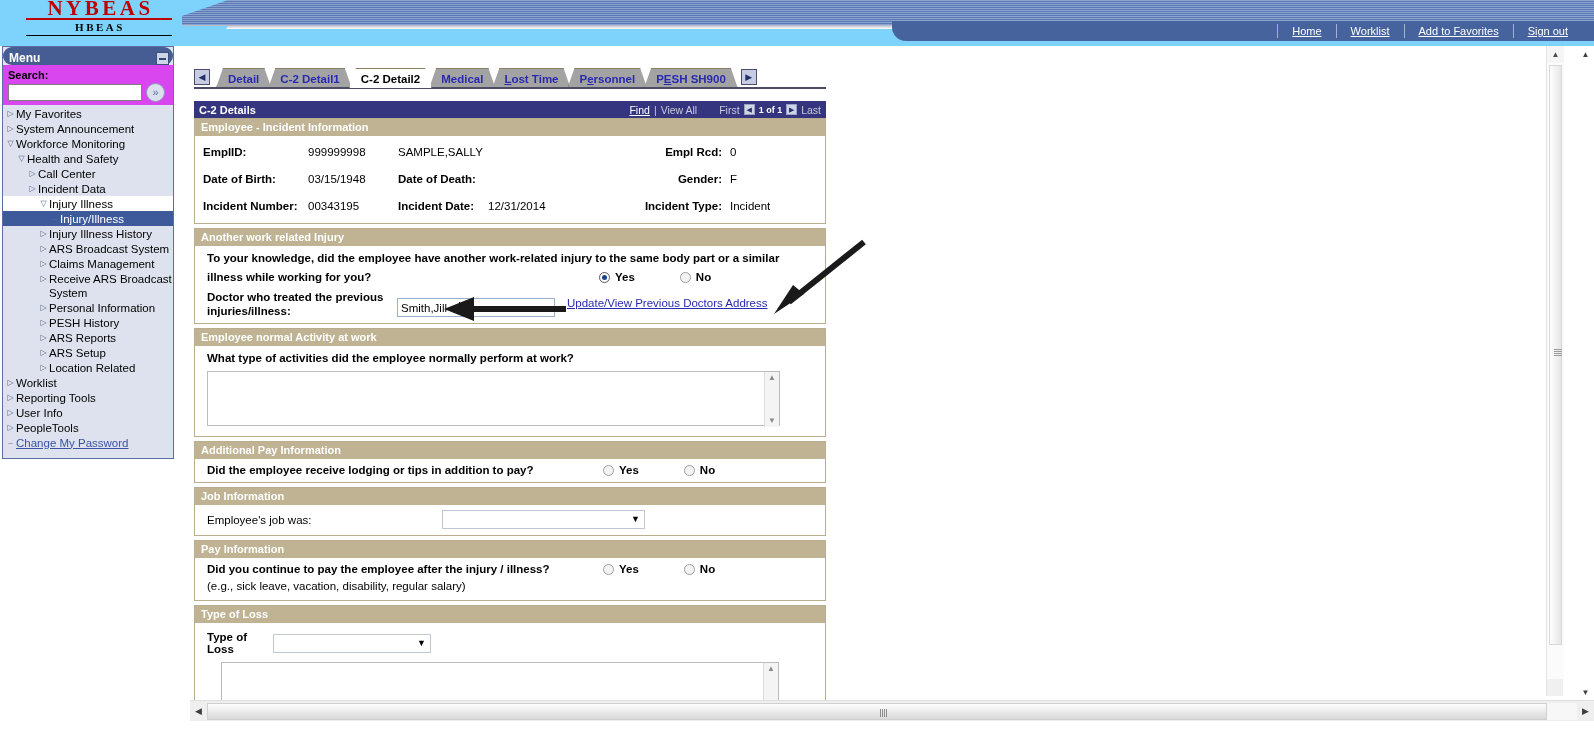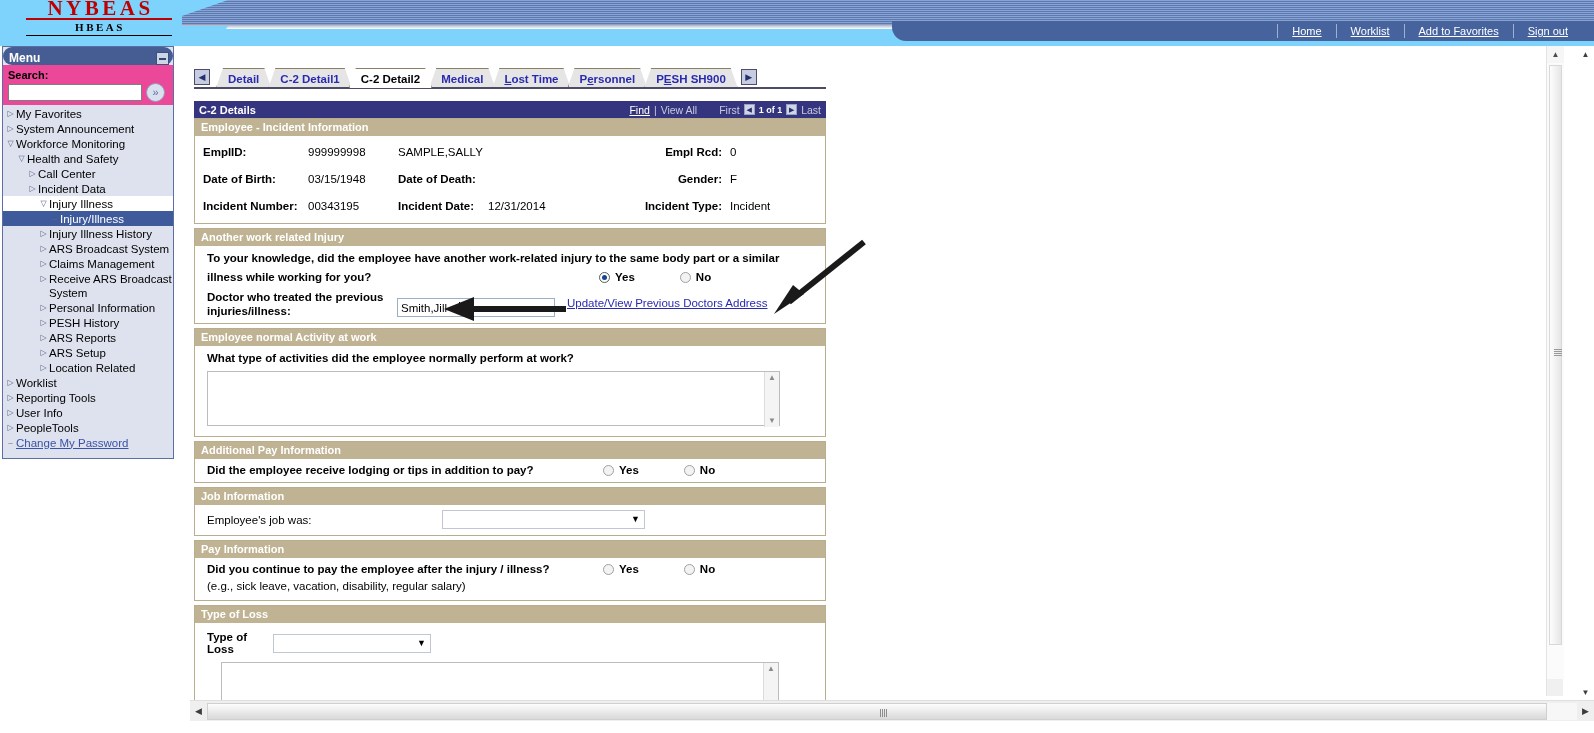--- a/index.html
+++ b/index.html
@@ -78,21 +78,21 @@
     padding: 0 4px 0 6px;
     border-radius: 9px;
   }
   #menu-title .t { color:#fff; font-weight:700; font-size:12px; }
   .minimize {
     width: 13px; height: 13px; background:#cdd4e6; border:1px solid #3b4f80;
     display:flex; align-items:center; justify-content:center;
     cursor:pointer;
   }
   .minimize i { display:block; width:7px; height:2px; background:#33486f; }
-  #search-area { padding: 4px 5px 3px 5px; background:#ec4899; }
+  #search-area { padding: 4px 5px 3px 5px; background:#d946ef; }
   #search-label { font-weight:700; font-size:11px; margin-bottom:2px; }
   #search-row { display:flex; align-items:center; gap:4px; }
   #search-input {
     width: 134px; height: 17px; border:1px solid #7f7f7f; background:#fff;
     font-family:"Liberation Sans", sans-serif; font-size:11px; padding:0 2px;
   }
   #search-go {
     width: 19px; height:19px; border-radius:50%;
     border:1px solid #8f9cc0; background:#dbe0ee; color:#5a6ea6;
     font-size: 11px; line-height:17px; text-align:center; cursor:pointer;
@@ -121,21 +121,21 @@
   #tabbar { position:absolute; left: 8px; top: 20px; height: 22px; display:flex; align-items:flex-end; }
   .tabarrow {
     width: 16px; height: 16px; margin-bottom: 3px;
     border: 1px solid #4d4d6b; background:#c6cde2;
     display:flex; align-items:center; justify-content:center; cursor:pointer;
   }
   .tabarrow span { font-size: 9px; color:#24306b; line-height: 9px; }
   .tab {
     position: relative; height: 20px; padding: 0 11px;
     display:flex; align-items:center; justify-content:center;
-    background:#e5e5e5; color:#2a2ab0; font-size:11.5px; font-weight:700;
+    background:#a3a3a3; color:#2a2ab0; font-size:11.5px; font-weight:700;
     border: 1px solid #8b7f63; border-bottom: none;
     border-radius: 0; cursor:pointer; white-space:nowrap;
     clip-path: polygon(7px 0, calc(100% - 7px) 0, 100% 100%, 0 100%);
     margin-right: -3px;
   }
   .tab.active {
     background:#ffffff; color:#000000; z-index: 5;
   }
   .tab u { text-decoration: underline; }
   #tabline {

